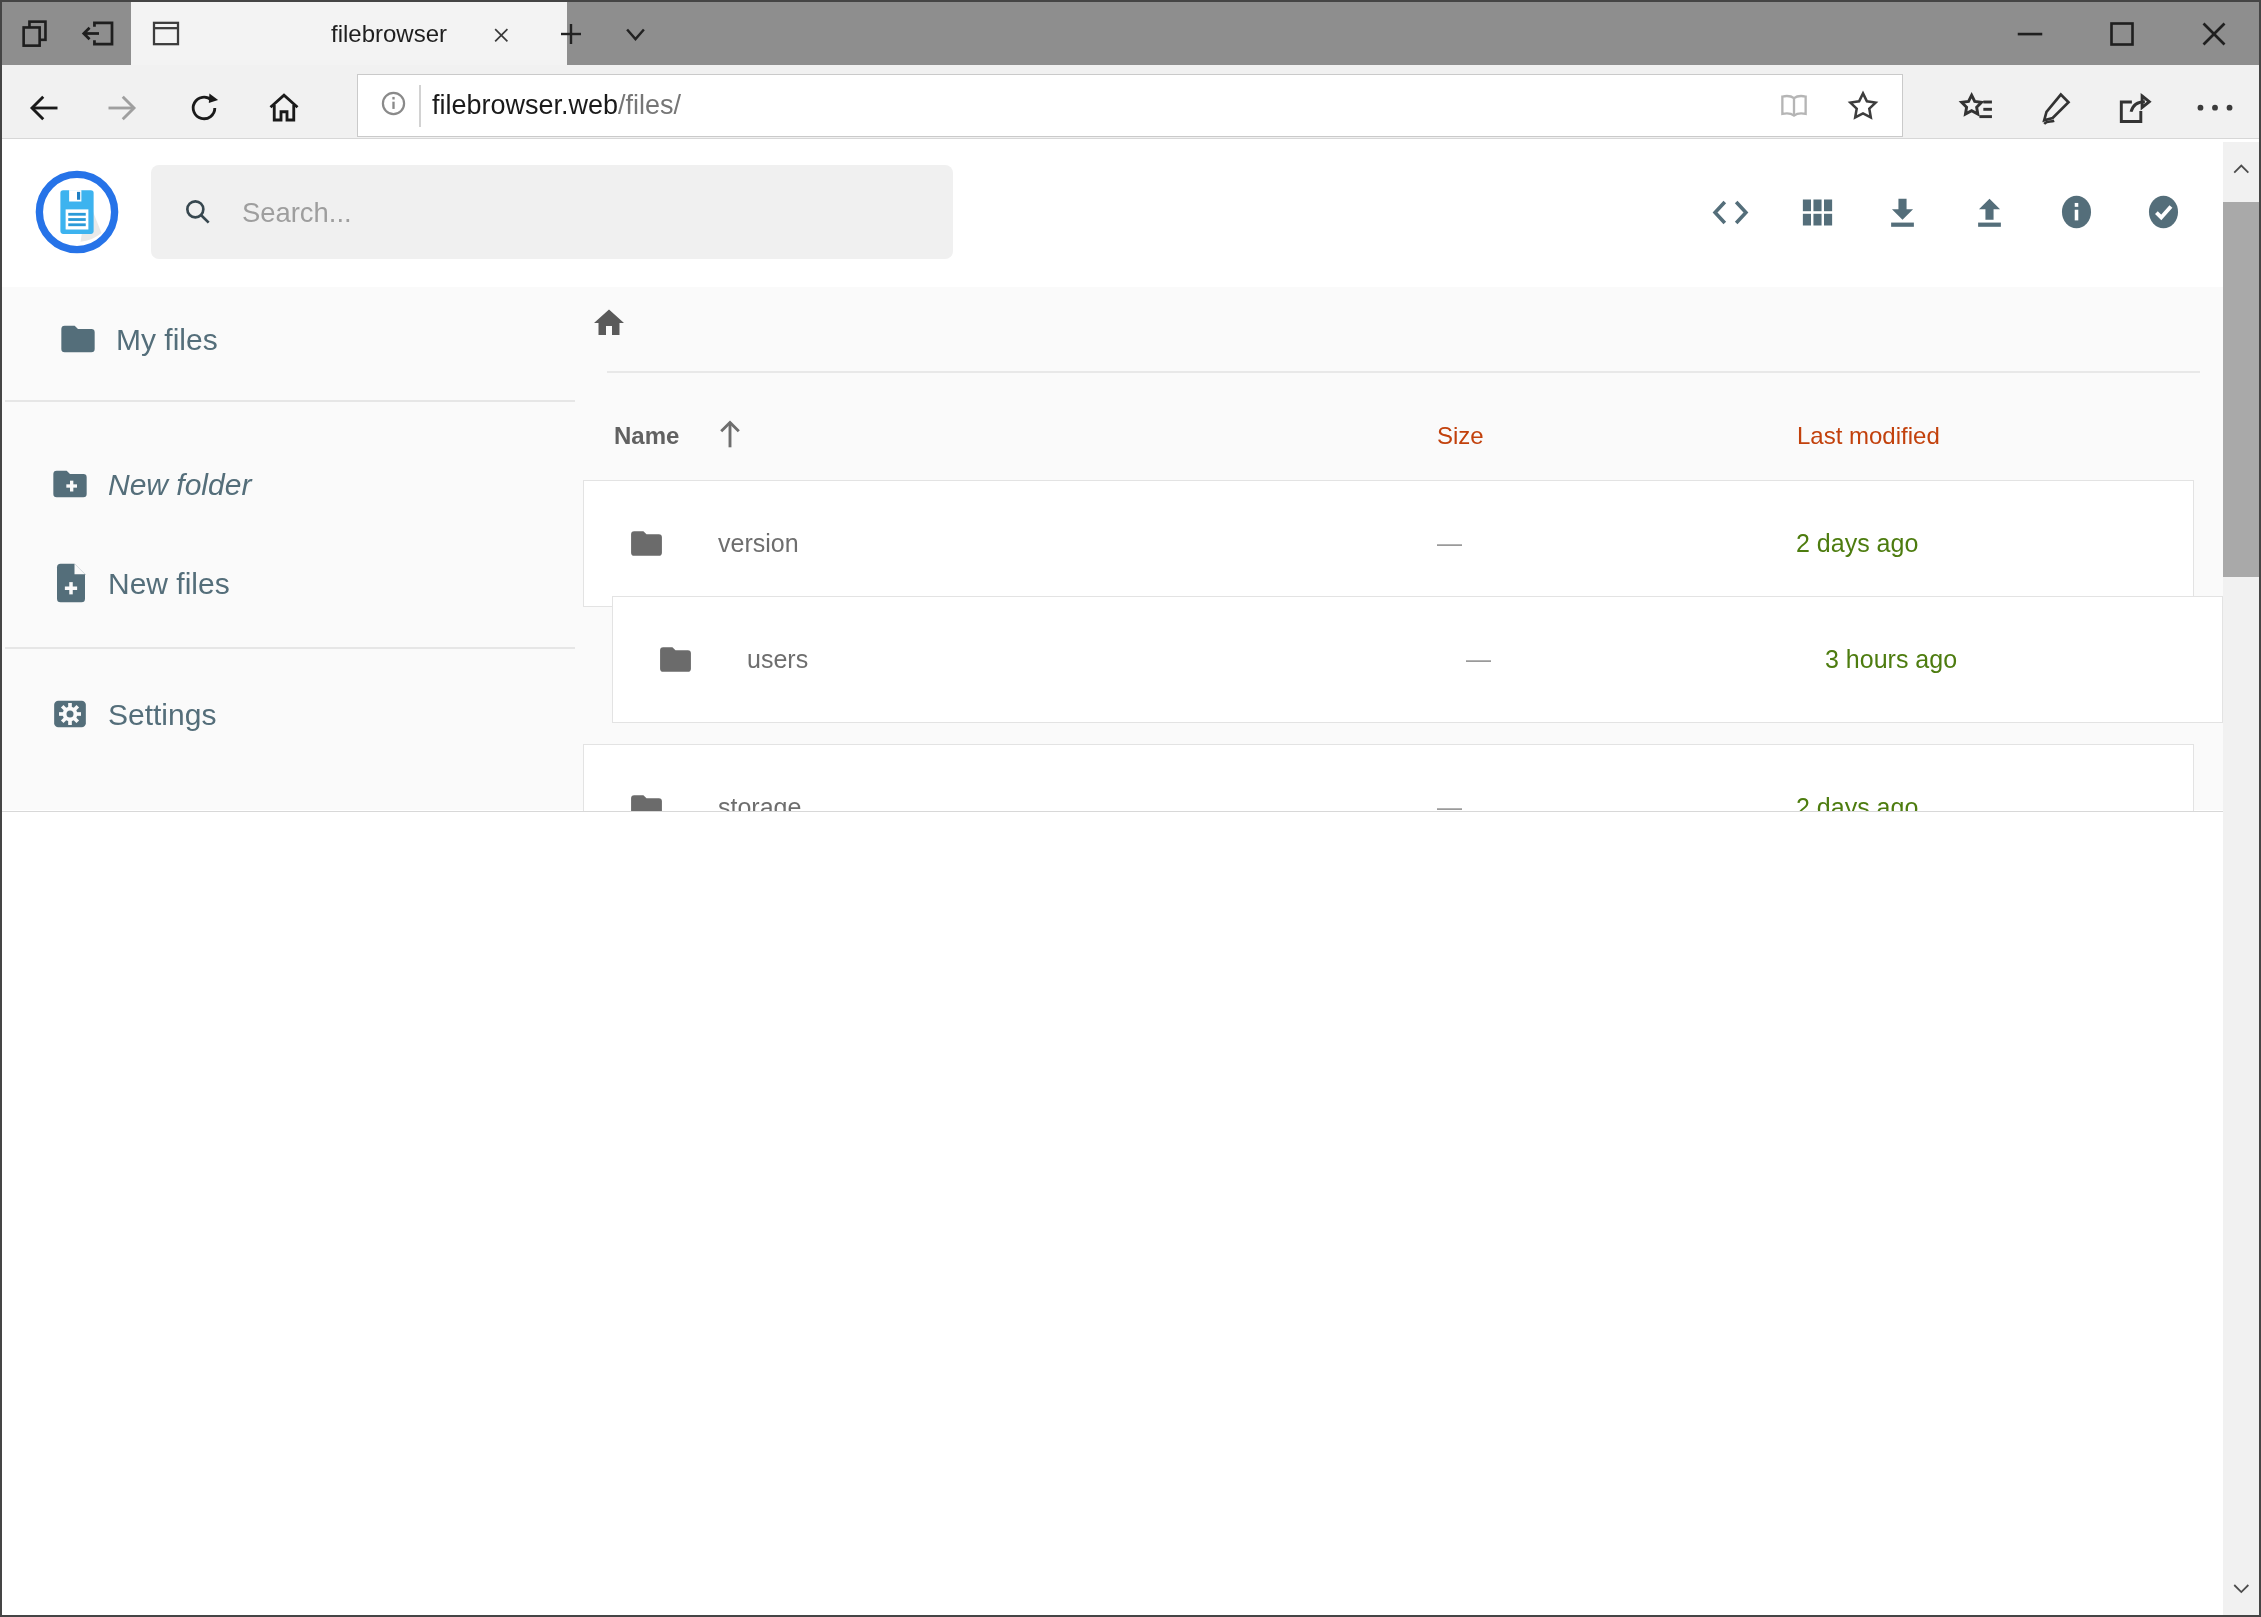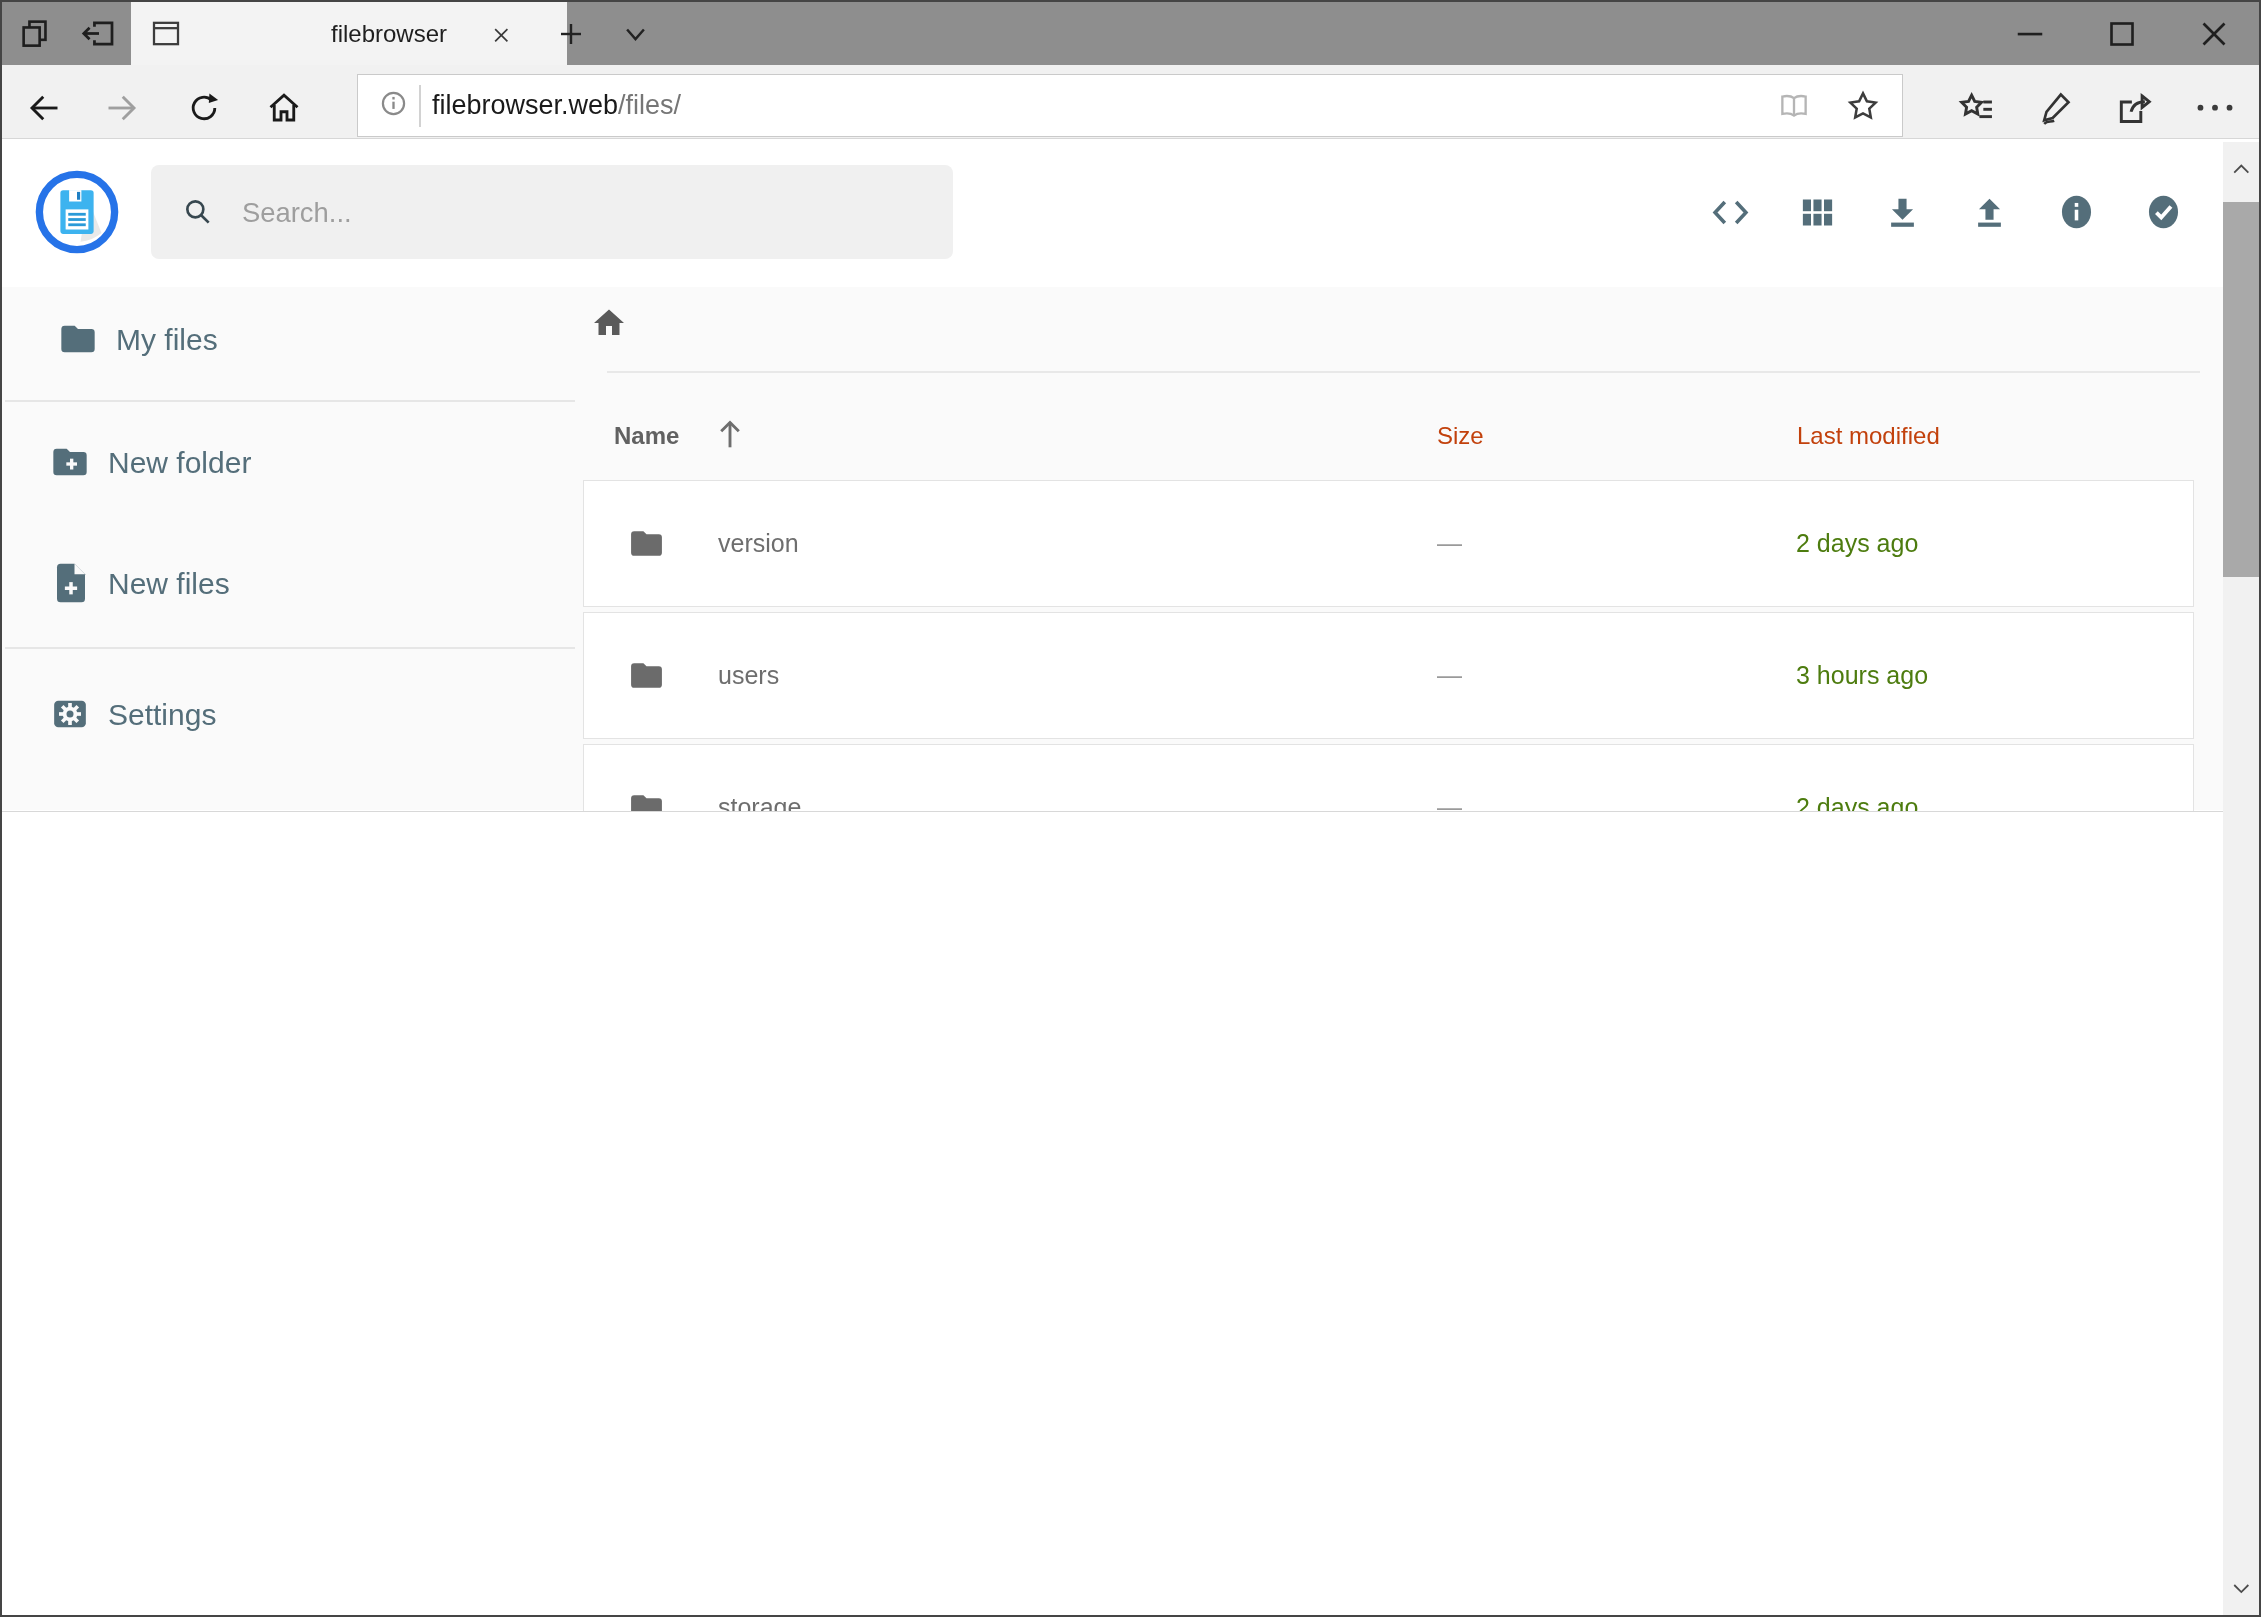--- a/index.html
+++ b/index.html
@@ -336,21 +336,21 @@
 
   <div class="abs" style="left:0;top:299px;width:581px;height:81px;margin-left:8px;">
     <span class="abs" style="left:50px;top:20px;">
       <svg width="40" height="40" viewBox="0 0 24 24">
           <path d="M10 4H4a2 2 0 0 0-2 2v12a2 2 0 0 0 2 2h16a2 2 0 0 0 2-2V8a2 2 0 0 0-2-2h-8z" fill="#546e7a"></path>
         </svg>
     </span>
     <span class="abs sb-label" style="left:108px;top:0;height:81px;line-height:81px;">My files</span>
   </div>
   <div class="abs sb-divider" style="top:400px;"></div>
-  <div class="abs" style="left:0;top:422px;width:581px;height:81px;">
+  <div class="abs" style="left:0;top:444px;width:581px;height:81px;font-style:italic;">
     <span class="abs" style="left:50px;top:20px;">
       <svg width="40" height="40" viewBox="0 0 24 24">
           <path d="M10 4H4a2 2 0 0 0-2 2v12a2 2 0 0 0 2 2h16a2 2 0 0 0 2-2V8a2 2 0 0 0-2-2h-8z" fill="#546e7a"></path>
           <g stroke="#fafafa" stroke-width="2">
             <line x1="13" y1="10" x2="13" y2="16.5"></line>
             <line x1="9.8" y1="13.2" x2="16.2" y2="13.2"></line>
           </g>
         </svg>
     </span>
     <span class="abs sb-label" style="left:108px;top:0;height:81px;line-height:81px;">New folder</span>
@@ -412,21 +412,21 @@
   <div class="abs row" style="top:480px;">
     <span class="row-folder">
         <svg width="37" height="37" viewBox="0 0 24 24">
           <path d="M10 4H4a2 2 0 0 0-2 2v12a2 2 0 0 0 2 2h16a2 2 0 0 0 2-2V8a2 2 0 0 0-2-2h-8z" fill="#6b6b6b"></path>
         </svg>
       </span>
     <span class="cell name">version</span>
     <span class="cell size">—</span>
     <span class="cell date">2 days ago</span>
   </div>
-  <div class="abs row" style="top:612px;">
+  <div class="abs row" style="top:596px;margin-left:29px;">
     <span class="row-folder">
         <svg width="37" height="37" viewBox="0 0 24 24">
           <path d="M10 4H4a2 2 0 0 0-2 2v12a2 2 0 0 0 2 2h16a2 2 0 0 0 2-2V8a2 2 0 0 0-2-2h-8z" fill="#6b6b6b"></path>
         </svg>
       </span>
     <span class="cell name">users</span>
     <span class="cell size">—</span>
     <span class="cell date">3 hours ago</span>
   </div>
   <div class="abs row" style="top:744px;">

